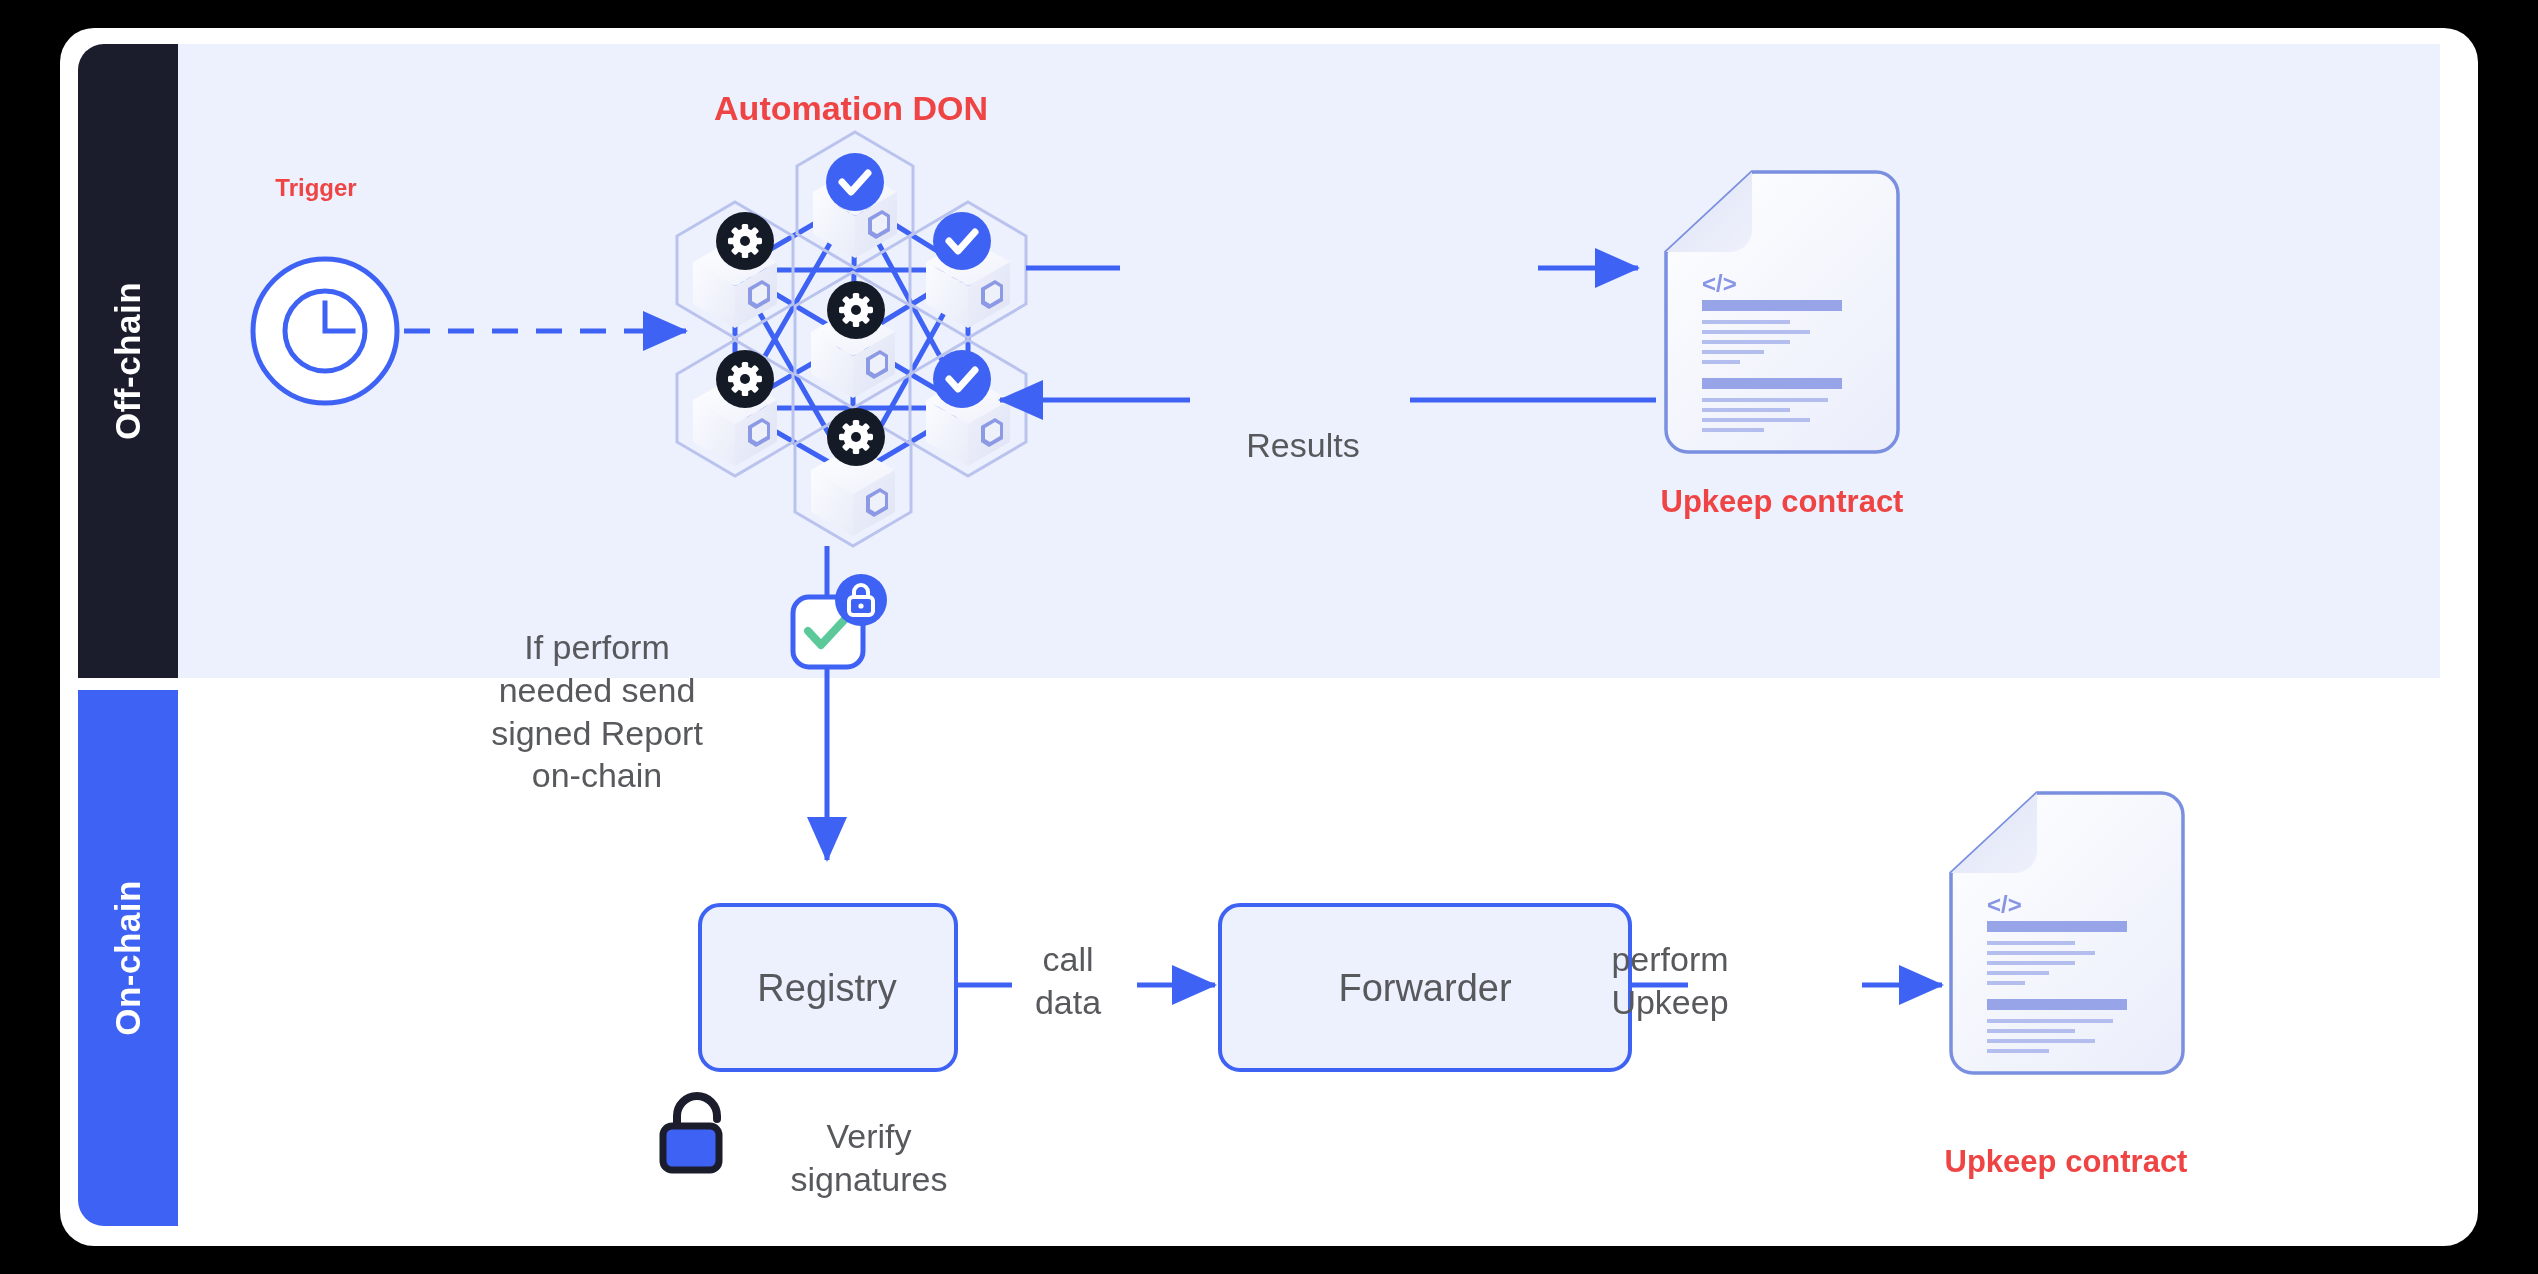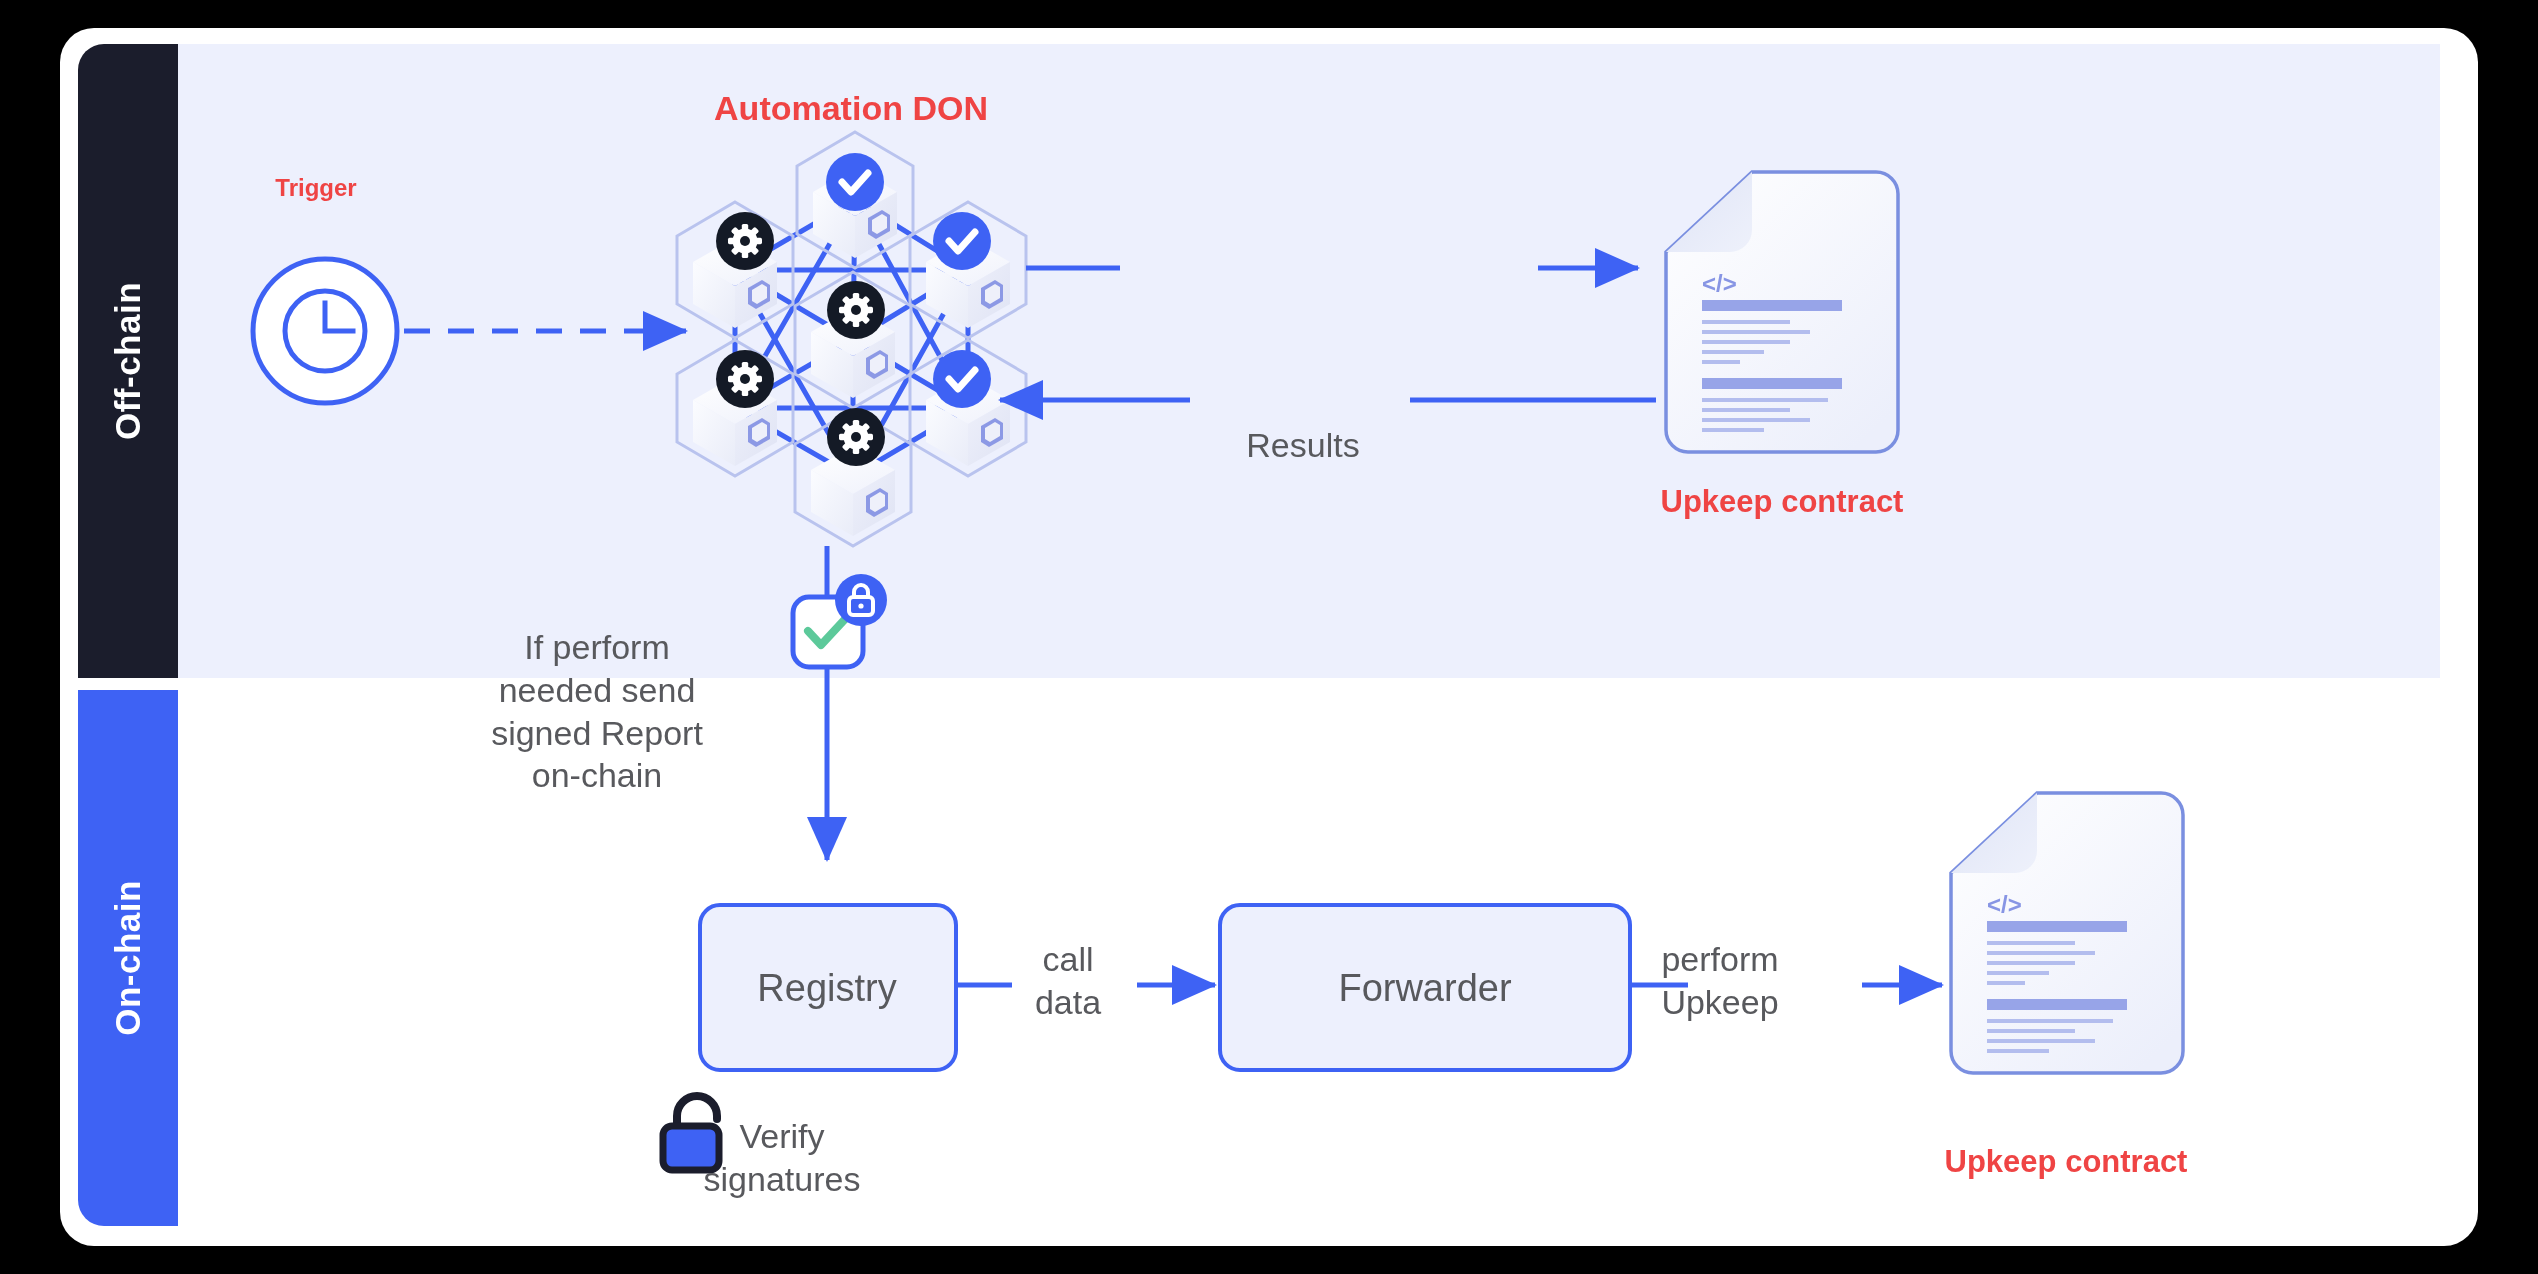--- a/index.html
+++ b/index.html
@@ -397,20 +397,20 @@
 signed Report
 on-chain</div>
 
   <div class="lbl lbl-body ctr" style="left:827px; top:965px; font-size:38px;">Registry</div>
 
   <div class="lbl lbl-body ctr" style="left:1425px; top:965px; font-size:38px;">Forwarder</div>
 
   <div class="lbl lbl-body ctr" style="left:1068px; top:938px; font-size:34px;">call
 data</div>
 
-  <div class="lbl lbl-body ctr" style="left:1720px; top:938px; font-size:34px;text-align:right;">perform
+  <div class="lbl lbl-body ctr" style="left:1670px; top:938px; font-size:34px;text-align:right;">perform
 Upkeep</div>
 
-  <div class="lbl lbl-body ctr" style="left:782px; top:1115px; font-size:34px;">Verify
+  <div class="lbl lbl-body ctr" style="left:869px; top:1115px; font-size:34px;">Verify
 signatures</div>
 
   <div class="lbl lbl-head ctr" style="left:2066px; top:1142px; font-size:31px;">Upkeep contract</div>
 </div>
 
 </body></html>

